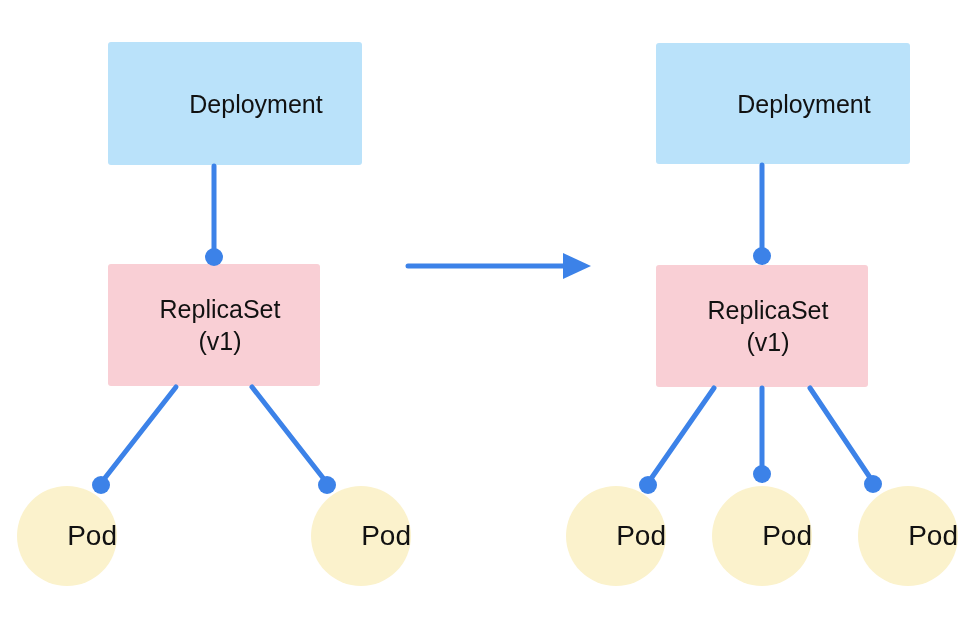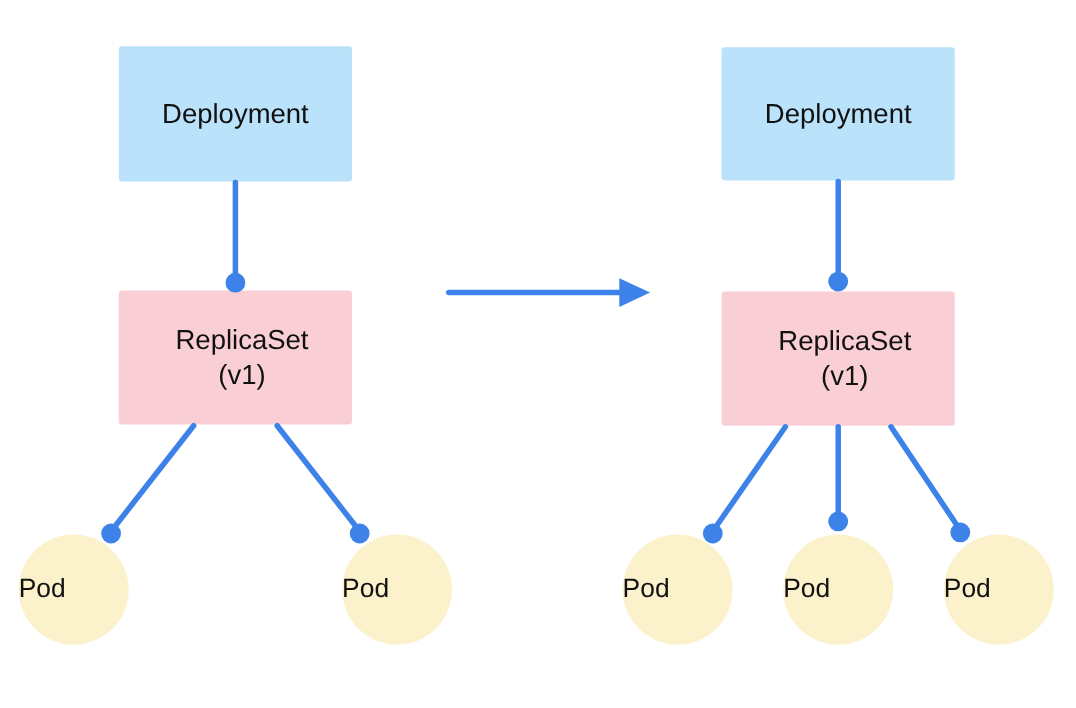--- a/index.html
+++ b/index.html
@@ -20,38 +20,38 @@
     position: absolute;
     border-radius: 3px;
     display: flex;
     align-items: center;
     justify-content: center;
     text-align: center;
     font-size: 25px;
     line-height: 1.28;
     z-index: 2;
   }
-  .deployment-box { background: var(--deployment-fill, #bae2fa); }
+  .deployment-box { background: var(--deployment-fill, #bae2fa); padding-left: 42px; }
   .replicaset-box { background: var(--replicaset-fill, #f9cfd5); }
 
   .box.l-deploy { left: 108px; top: 42px;  width: 212px; height: 123px; }
   .box.l-rs     { left: 108px; top: 264px; width: 212px; height: 122px; }
   .box.r-deploy { left: 656px; top: 43px;  width: 212px; height: 121px; }
   .box.r-rs     { left: 656px; top: 265px; width: 212px; height: 122px; }
 
   .pod {
     position: absolute;
     width: 100px;
     height: 100px;
     border-radius: 50%;
     background: var(--pod-fill, #fbf2cc);
     display: flex;
     align-items: center;
-    justify-content: flex-start;
-    font-size: 24px;
+    justify-content: flex-end;
+    font-size: 28px;
     z-index: 2;
   }
   .pod.l1 { left: 17px;  top: 486px; }
   .pod.l2 { left: 311px; top: 486px; }
   .pod.r1 { left: 566px; top: 486px; }
   .pod.r2 { left: 712px; top: 486px; }
   .pod.r3 { left: 858px; top: 486px; }
 
   .rs-line { display: block; margin-left: 12px; }
 

